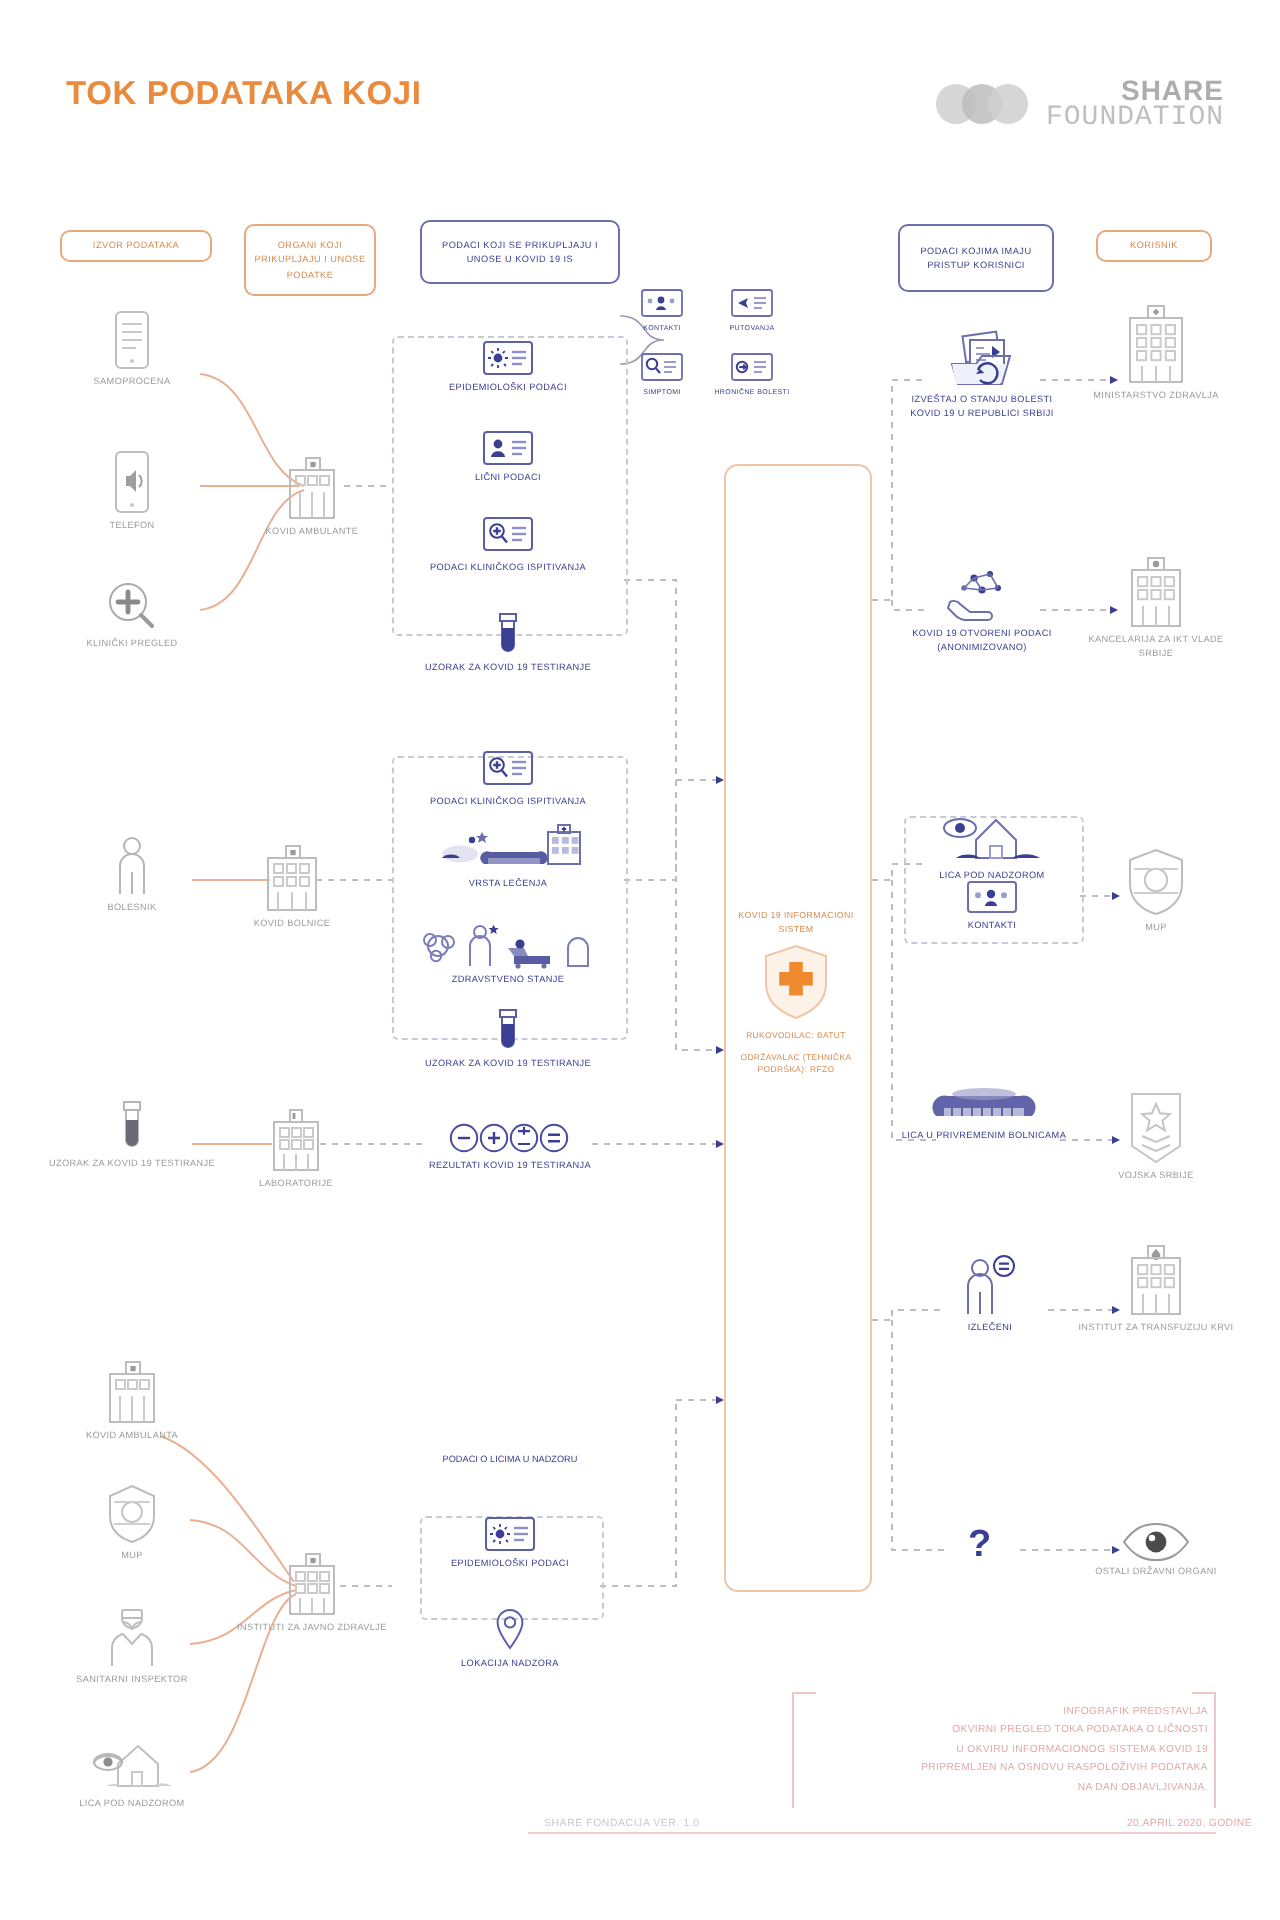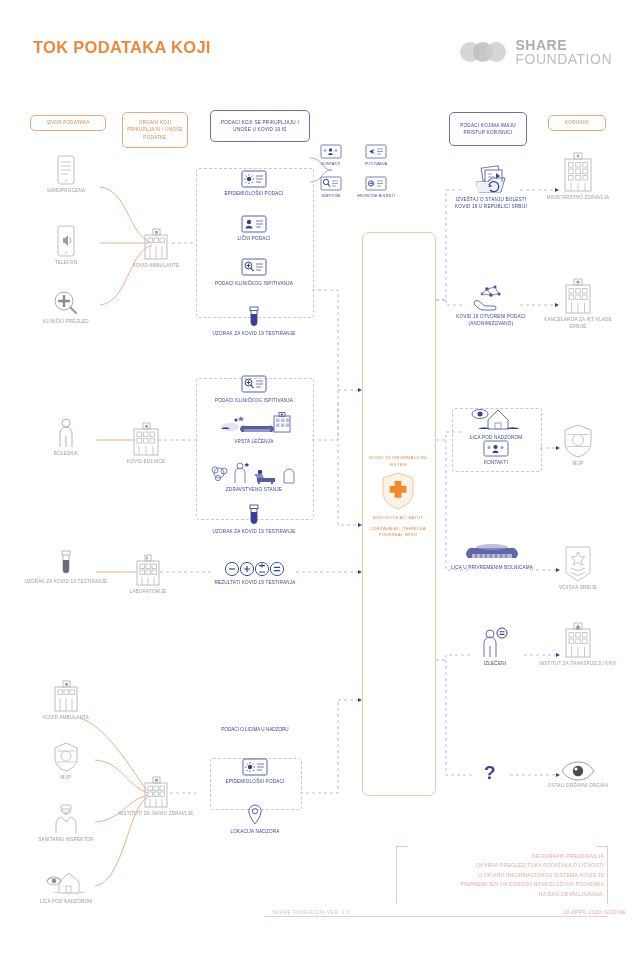--- a/index.html
+++ b/index.html
@@ -9,23 +9,23 @@
   
   #title{position:absolute;left:33px;top:36px;width:360px;color:#e98a3c;
          font-size:16.5px;font-weight:bold;line-height:1.35;letter-spacing:.3px;}
   #logo{position:absolute;right:28px;top:38px;display:flex;align-items:center;gap:9px;}
   #logo .rings{position:relative;width:46px;height:20px;}
   #logo .rings i{position:absolute;top:0;width:20px;height:20px;border-radius:50%;
                  background:#cfcfcf;opacity:.85;}
   #logo .rings i:nth-child(1){left:0;}
   #logo .rings i:nth-child(2){left:13px;background:#bdbdbd;}
   #logo .rings i:nth-child(3){left:26px;}
-  #logo .ltext{line-height:1.0;color:#b4b4b4;}
+  #logo .ltext{line-height:1.0;color:#b4b4b4;text-align:right;}
   #logo .ltext .l1{font-size:14px;font-weight:bold;letter-spacing:.5px;color:#adadad;}
-  #logo .ltext .l2{font-size:14px;letter-spacing:.5px;color:#bfbfbf;}
+  #logo .ltext .l2{font-size:14px;letter-spacing:.5px;color:#bfbfbf;font-family:Liberation Mono, monospace;}
 
   
   .pill{position:absolute;border-radius:5px;text-align:center;
         font-size:4.6px;line-height:1.55;letter-spacing:.25px;
         display:flex;align-items:center;justify-content:center;padding:3px 4px;
         box-sizing:border-box;}
   .pill.orange{border:1px solid #e6a87c;color:#d88a4f;}
   .pill.blue{border:1px solid #6b6fae;color:#3b3f93;}
 
   

